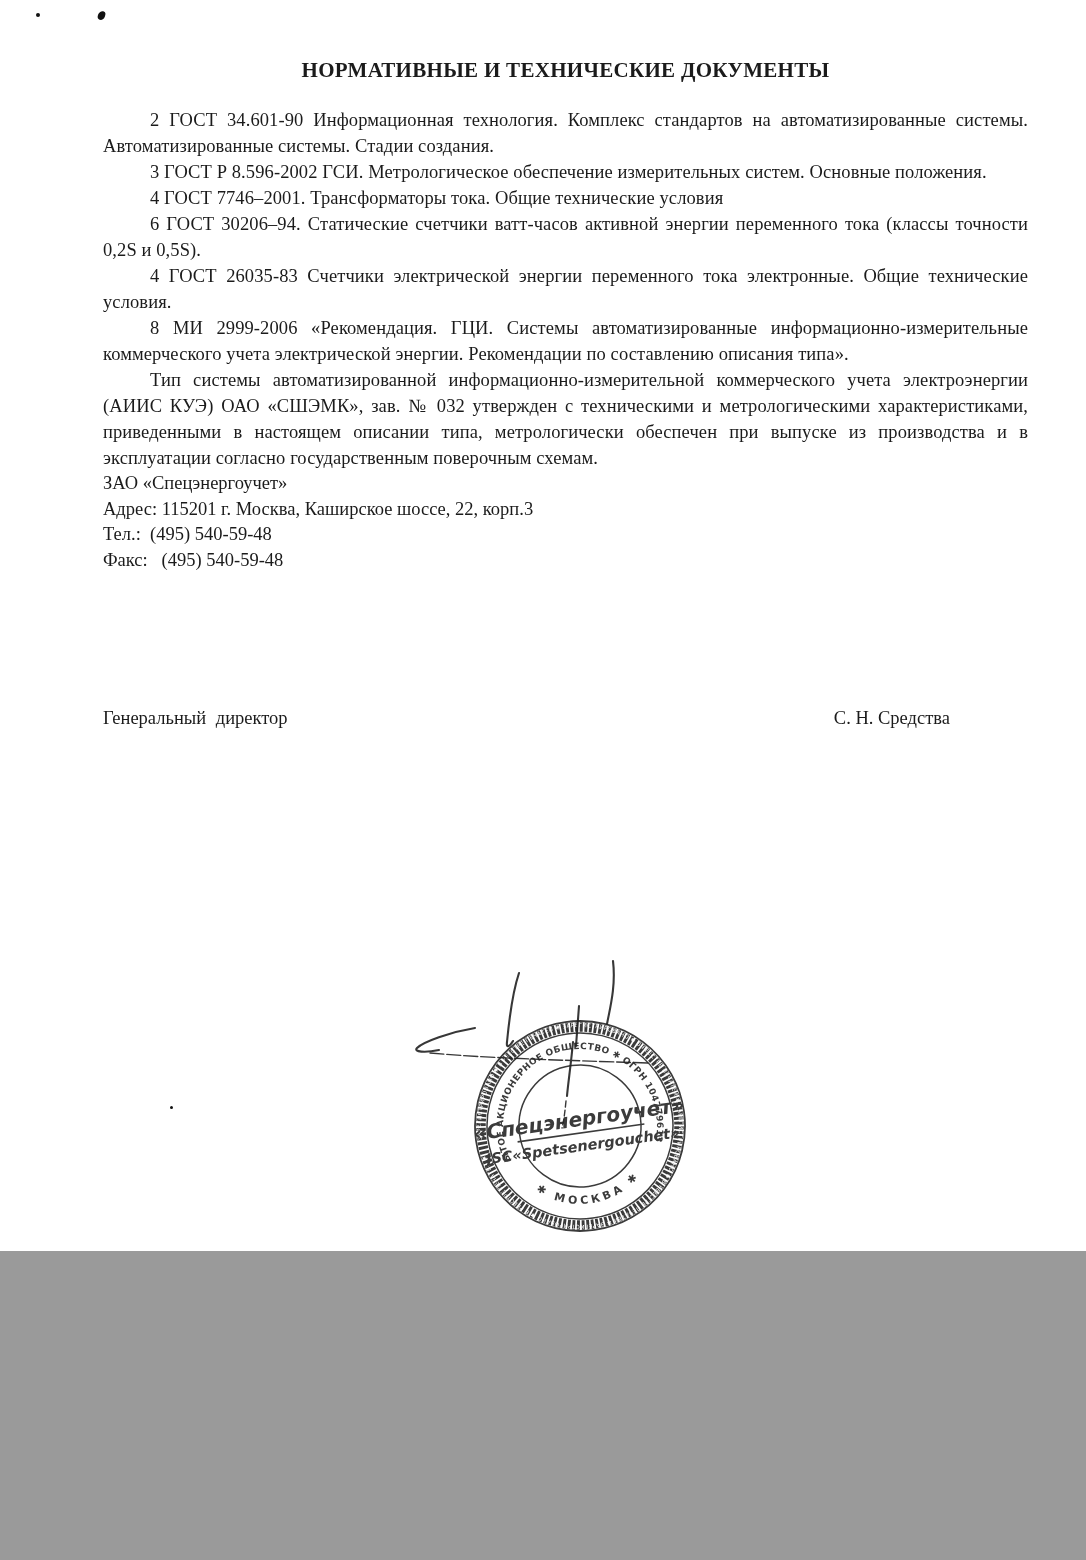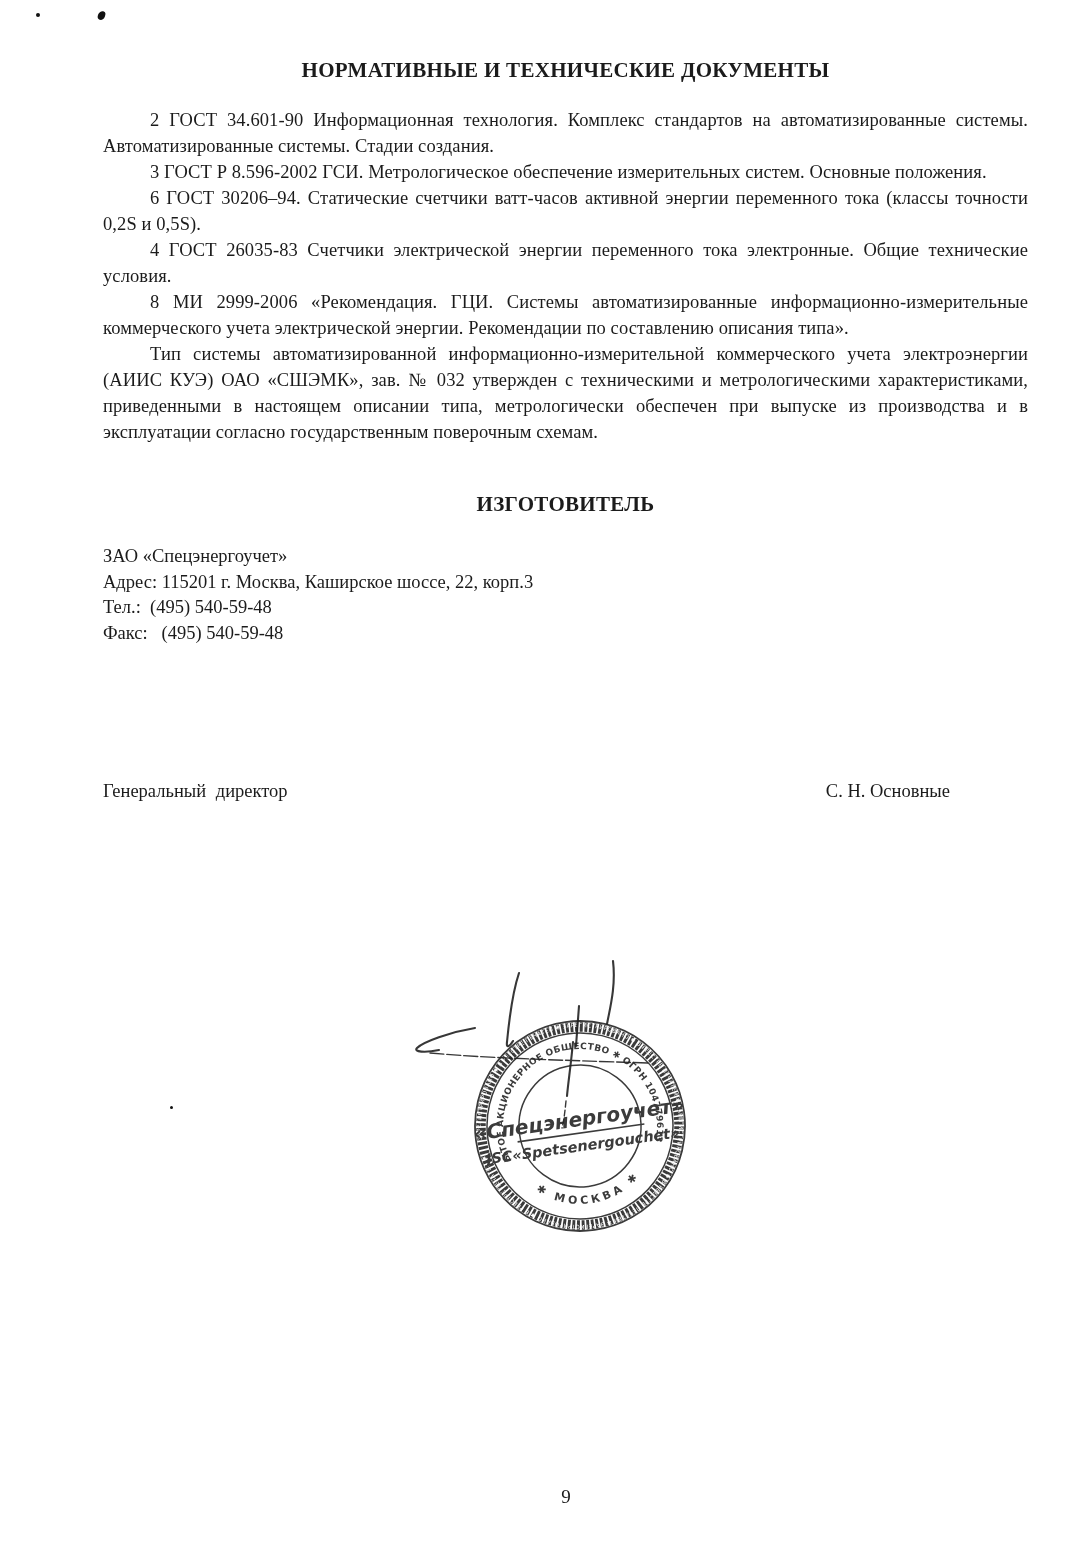--- a/index.html
+++ b/index.html
@@ -1,18 +1,18 @@
 <!DOCTYPE html>
 <html><head>
 <meta charset="utf-8">
 <style>
   html,body{margin:0;padding:0;background:#9a9a9a;}
   .page{
     position:relative;
-    width:1086px;height:1560px;
+    width:1086px;height:1251px;
     margin:0 auto;
     background:#ffffff;
     color:#1b1b1b;
     font-family:"Liberation Serif","DejaVu Serif",serif;
     overflow:hidden;
     box-sizing:border-box;
     padding:58px 58px 0 103px;
   }
   .heading{
     font-size:21px;font-weight:bold;line-height:24px;
@@ -65,37 +65,37 @@
 <div class="page">
 
   <div class="speck speck-1"></div>
   <div class="speck speck-2"></div>
   <div class="speck speck-3"></div>
 
   <h1 class="heading h-normative">НОРМАТИВНЫЕ И ТЕХНИЧЕСКИЕ ДОКУМЕНТЫ</h1>
 
   <p class="para">2 ГОСТ 34.601-90 Информационная технология. Комплекс стандартов на автоматизированные системы. Автоматизированные системы. Стадии создания.</p>
   <p class="para">3 ГОСТ Р 8.596-2002 ГСИ. Метрологическое обеспечение измерительных систем. Основные положения.</p>
+  <p class="para">4 ГОСТ 7746–2001. Трансформаторы тока. Общие технические условия</p>
   <p class="para">6 ГОСТ 30206–94. Статические счетчики ватт-часов активной энергии переменного тока (классы точности 0,2S и 0,5S).</p>
   <p class="para">4 ГОСТ 26035-83 Счетчики электрической энергии переменного тока электронные. Общие технические условия.</p>
   <p class="para">8 МИ 2999-2006 «Рекомендация. ГЦИ. Системы автоматизированные информационно-измерительные коммерческого учета электрической энергии. Рекомендации по составлению описания типа».</p>
 
 
   <p class="para">Тип системы автоматизированной информационно-измерительной коммерческого учета электроэнергии (АИИС КУЭ) ОАО «СШЭМК», зав. № 032 утвержден с техническими и метрологическими характеристиками, приведенными в настоящем описании типа, метрологически обеспечен при выпуске из производства и в эксплуатации согласно государственным поверочным схемам.</p>
 
-  <h1 class="heading h-manufacturer">ИЗГОТОВИТЕЛЬ</h1>
 
   <p class="contact-line">ЗАО «Спецэнергоучет»</p>
   <p class="contact-line">Адрес: 115201 г. Москва, Каширское шоссе, 22, корп.3</p>
   <p class="contact-line">Тел.:  (495) 540-59-48</p>
   <p class="contact-line">Факс:   (495) 540-59-48</p>
 
   <div class="sig-row">
     <span class="sig-role">Генеральный директор</span>
-    <span class="sig-name">С. Н. Основные</span>
+    <span class="sig-name">С. Н. Средства</span>
   </div>
 
   <div class="stamp">
     <svg width="216" height="216" viewBox="0 0 216 216">
       <defs>
         <path id="arcTop" d="M 35.6 134.3 A 77 77 0 1 1 180.4 134.3"></path>
         <path id="arcBottom" d="M 48.3 158.1 A 78 78 0 0 0 167.7 158.1"></path>
         <path id="arcOuter" d="M 9 108 A 99 99 0 1 1 207 108 A 99 99 0 1 1 9 108"></path>
       </defs>
 

